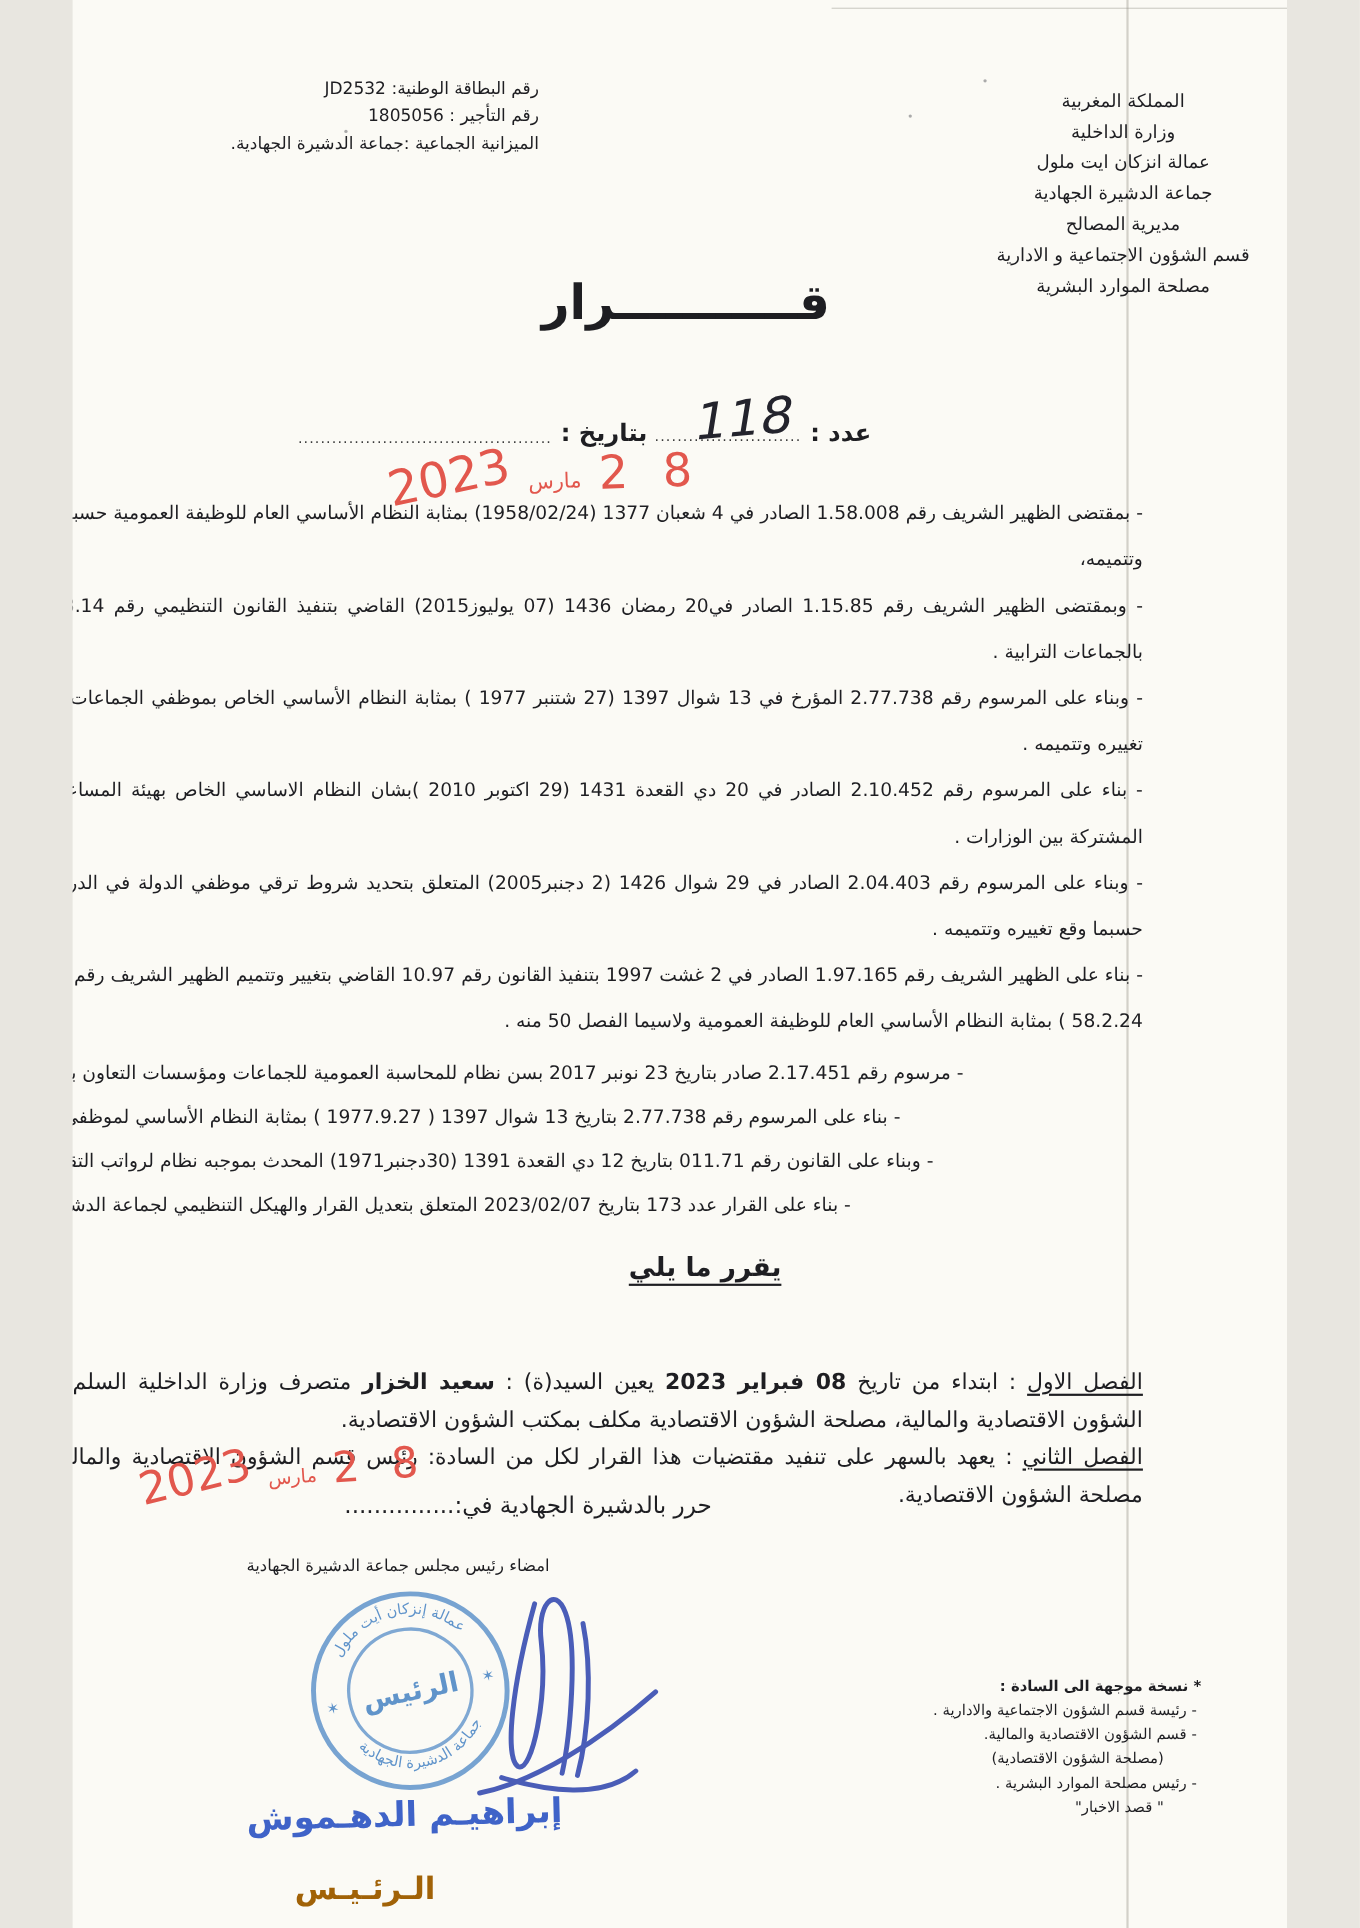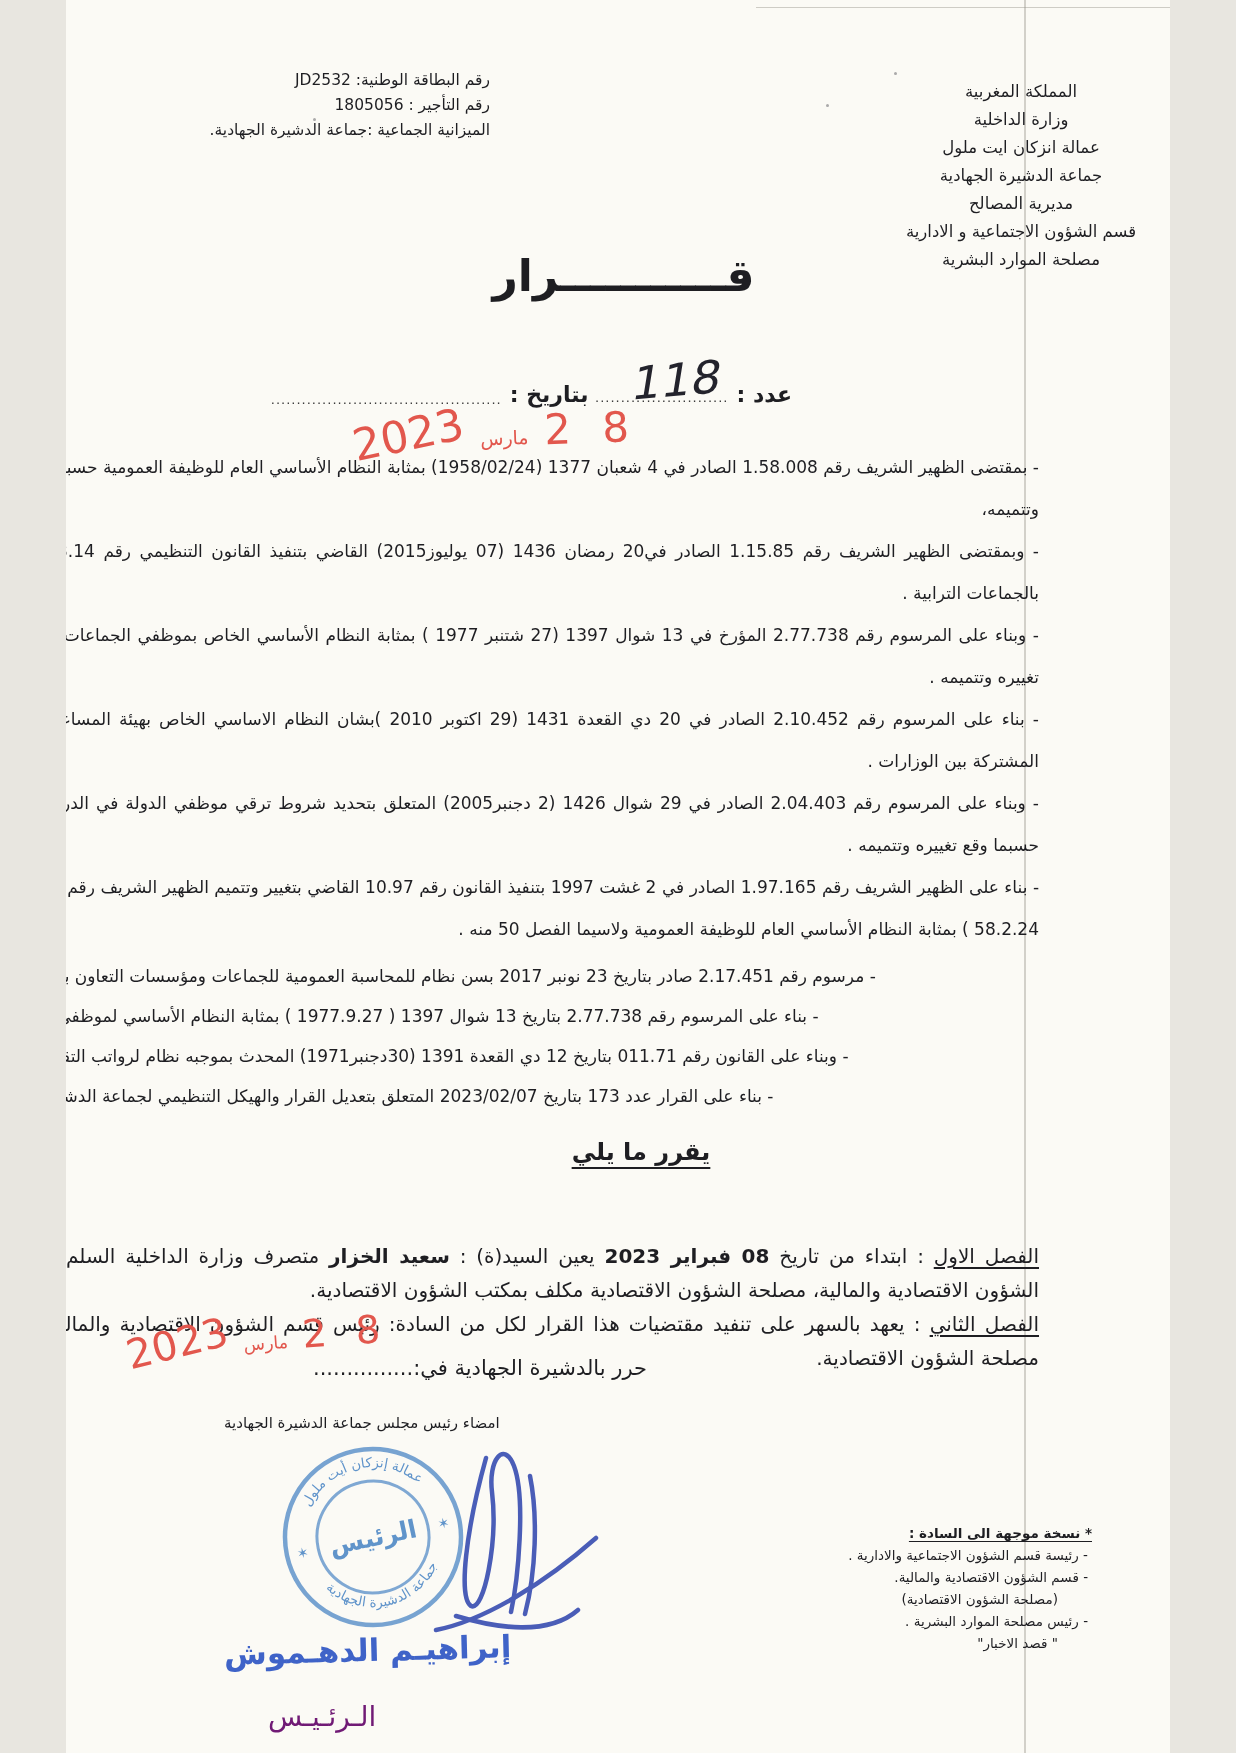--- a/index.html
+++ b/index.html
@@ -49,24 +49,24 @@
   .u{text-decoration:underline;text-underline-offset:4px;}
   .b{font-weight:bold;}
 
   .issued-line{position:absolute;top:1356px;left:247px;direction:rtl;font-size:21px;white-space:nowrap;}
   .sig-caption{position:absolute;top:1414px;left:158px;direction:rtl;font-size:15px;white-space:nowrap;}
 
   .round-stamp{position:absolute;left:212px;top:1442px;width:190px;height:190px;transform:rotate(-12deg);opacity:.88;}
   .signature-svg{position:absolute;left:358px;top:1420px;width:190px;height:228px;}
 
   .signer-name{position:absolute;left:158px;top:1632px;direction:rtl;font-size:31px;font-weight:bold;color:#3f63c8;letter-spacing:3px;transform:rotate(-1.5deg);white-space:nowrap;}
-  .signer-title{position:absolute;left:202px;top:1700px;direction:rtl;font-size:28px;font-weight:normal;color:#701a75;letter-spacing:10px;white-space:nowrap;}
+  .signer-title{position:absolute;left:202px;top:1700px;direction:rtl;font-size:28px;font-weight:bold;color:#a16207;letter-spacing:10px;white-space:nowrap;}
 
   .cc-block{position:absolute;top:1522px;right:78px;width:310px;direction:rtl;text-align:right;font-size:13.5px;line-height:22px;white-space:nowrap;}
-  .cc-heading{font-weight:bold;text-decoration:underline;text-underline-offset:3px;}
+  .cc-heading{font-weight:bold;text-underline-offset:3px;}
   .cc-item{padding-right:4px;}
   .cc-indent{padding-right:34px;}
 </style>
 </head>
 <body>
 
 <div class="page">
 
   <div class="fold-line"></div>
   <div class="top-edge"></div>

